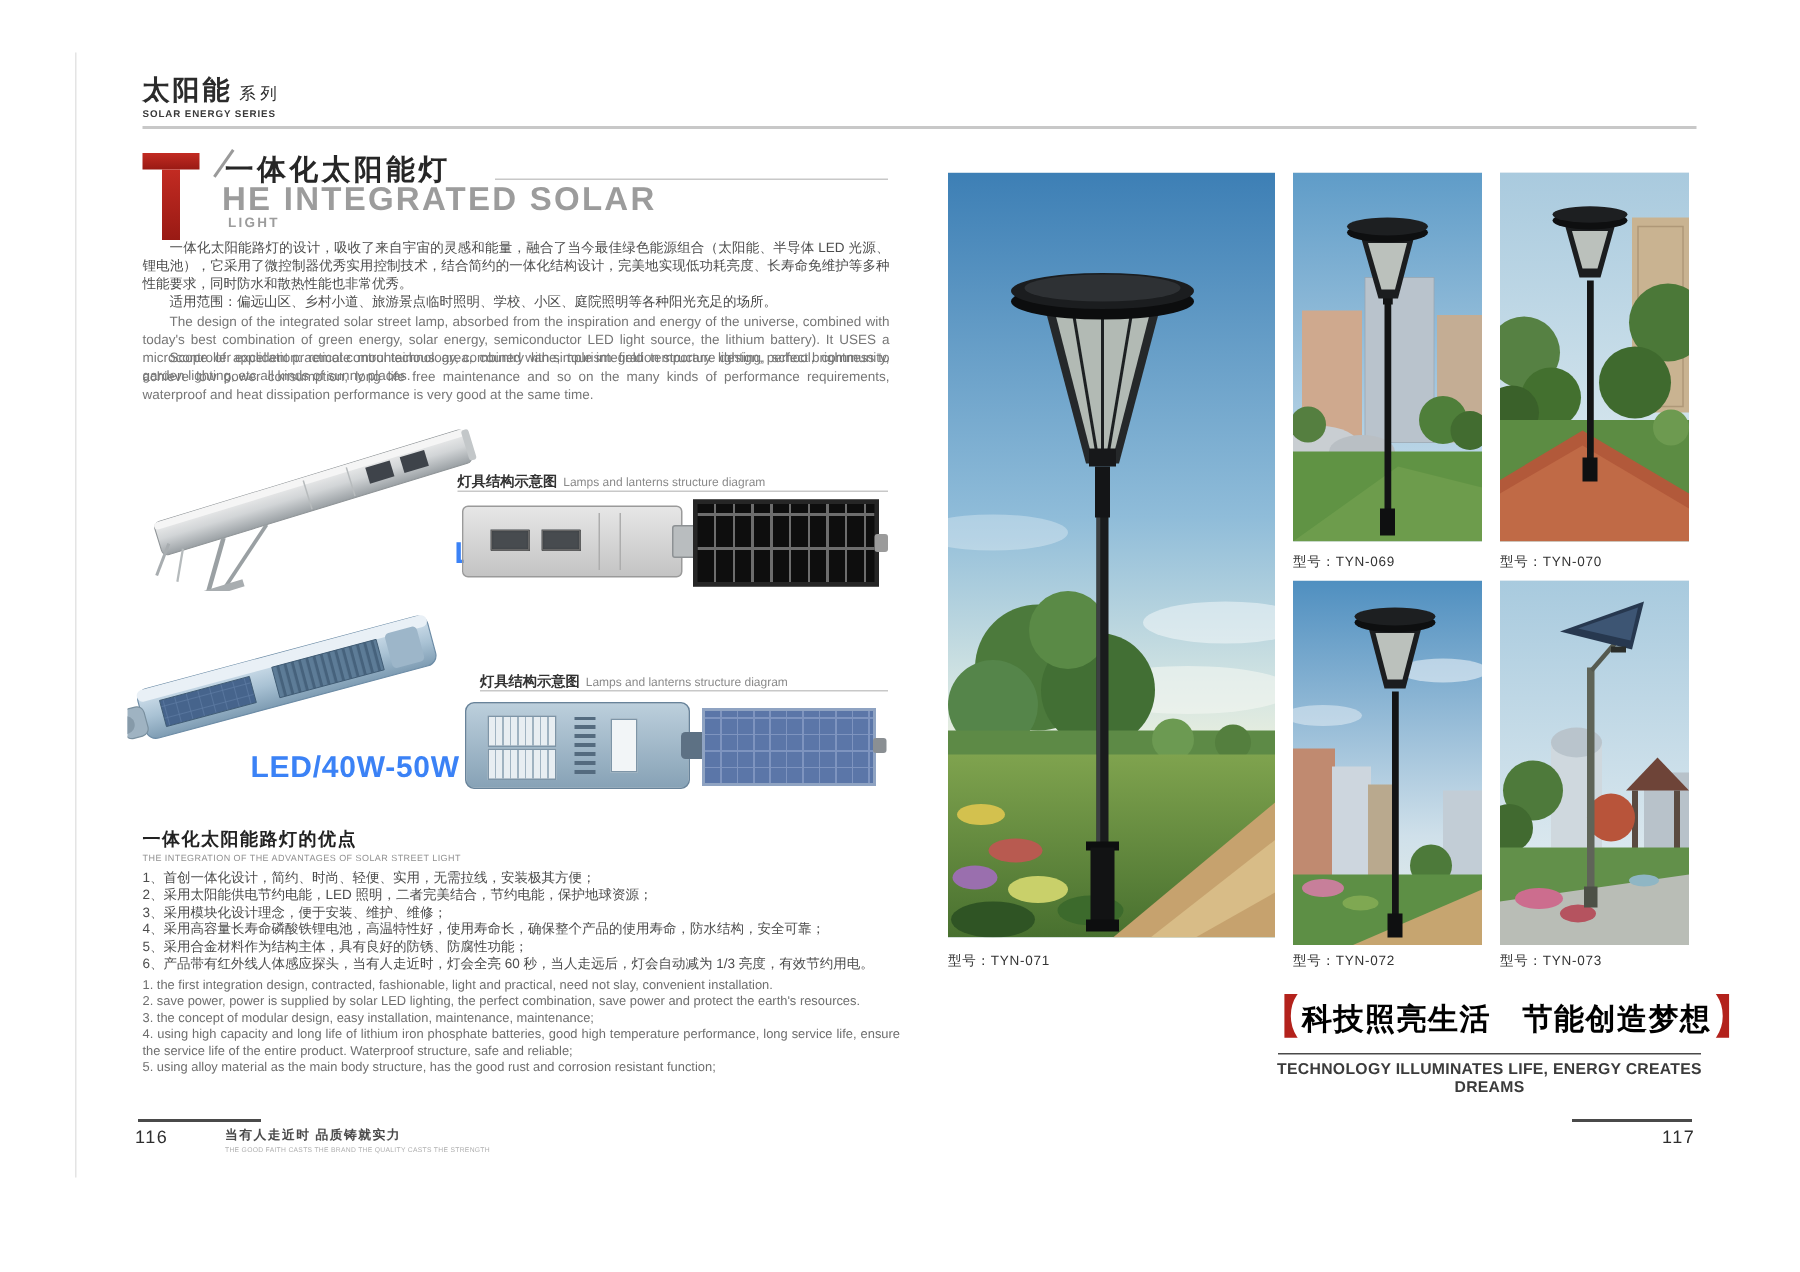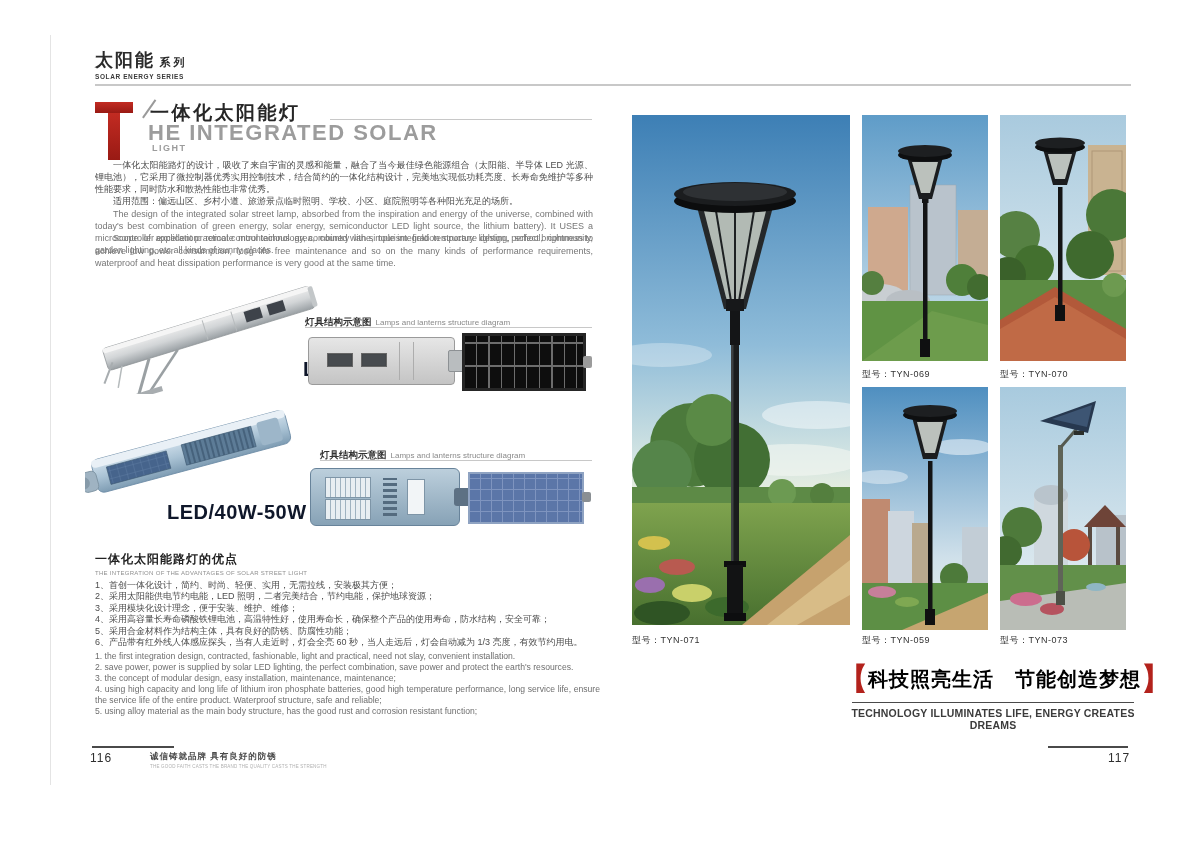--- a/index.html
+++ b/index.html
@@ -5,36 +5,36 @@
   html,body{margin:0;padding:0;background:#ffffff;}
   body{width:1200px;height:848px;position:relative;overflow:hidden;
        font-family:"Liberation Sans","DejaVu Sans",sans-serif;color:#333;}
   .abs{position:absolute;}
   .hairline-v{width:1px;background:#e4e4e4;}
   .rule{background:#c8c8c8;}
   .rule-dark{background:#4a4a4a;}
 
   
   .hdr-cn-main{font-size:18px;font-weight:bold;color:#2b2b2b;letter-spacing:2px;}
-  .hdr-cn-sub{font-size:11px;font-weight:bold;color:#2b2b2b;letter-spacing:3px;}
+  .hdr-cn-sub{font-size:11px;font-weight:normal;color:#2b2b2b;letter-spacing:3px;}
   .hdr-en{font-size:6.5px;font-weight:bold;color:#3a3a3a;letter-spacing:0.6px;margin-top:1px;}
 
   
   .dropcap-bar{background:linear-gradient(180deg,#c22b22,#991a14);}
   .title-cn{font-size:19px;font-weight:bold;color:#262626;letter-spacing:2.5px;}
   .title-en1{font-size:22px;font-weight:bold;color:#9c9c9c;letter-spacing:1.5px;}
   .title-en2{font-size:9px;font-weight:bold;color:#9c9c9c;letter-spacing:1.5px;}
   .slash{width:22px;height:1.5px;background:#9a9a9a;transform:rotate(-55deg);}
 
   
   .para{width:498px;text-align:justify;}
   .para-cn{font-size:9px;line-height:12px;color:#4c4c4c;text-indent:2em;}
   .para-en{font-size:9px;line-height:12.2px;color:#767676;text-indent:2em;}
 
-  .prod-label{font-size:20px;font-weight:bold;color:#0f172a;letter-spacing:0.5px;}
+  .prod-label{font-size:20px;font-weight:bold;color:#3b82f6;letter-spacing:0.5px;}
 
   .diag-cn{font-size:9.5px;font-weight:bold;color:#333;}
   .diag-en{font-size:8px;color:#8a8a8a;margin-left:4px;font-weight:normal;}
 
   .adv-h-cn{font-size:12px;font-weight:bold;color:#222;letter-spacing:1px;}
   .adv-h-en{font-size:6px;color:#909090;margin-top:2px;letter-spacing:0.3px;}
   .adv-cn{font-size:9px;line-height:11.4px;color:#4c4c4c;width:500px;}
   .adv-en{font-size:8.6px;line-height:11px;color:#6e6e6e;width:505px;text-align:justify;}
 
   .pageno{font-size:12px;font-weight:normal;color:#2e2e2e;letter-spacing:1px;}
@@ -213,21 +213,21 @@
   <div class="adv-en">1. the first integration design, contracted, fashionable, light and practical, need not slay, convenient installation.</div>
   <div class="adv-en">2. save power, power is supplied by solar LED lighting, the perfect combination, save power and protect the earth's resources.</div>
   <div class="adv-en">3. the concept of modular design, easy installation, maintenance, maintenance;</div>
   <div class="adv-en">4. using high capacity and long life of lithium iron phosphate batteries, good high temperature performance, long service life, ensure the service life of the entire product. Waterproof structure, safe and reliable;</div>
   <div class="adv-en">5. using alloy material as the main body structure, has the good rust and corrosion resistant function;</div>
 </div>
 
 <div class="abs rule-dark" style="left:92px;top:746px;width:82px;height:2px;"></div>
 <div class="abs pageno" style="left:90px;top:751px;">116</div>
 <div class="abs" style="left:150px;top:751px;">
-  <div class="foot-cn">诚信铸就品牌 具有良好的防锈</div>
+  <div class="foot-cn">当有人走近时 品质铸就实力</div>
   <div class="foot-en">THE GOOD FAITH CASTS THE BRAND THE QUALITY CASTS THE STRENGTH</div>
 </div>
 
 <div class="photo" style="left:632px;top:115px;width:218px;height:510px;">
   <svg width="218" height="510" viewBox="0 0 218 510">
     <defs>
       <linearGradient id="sky1" x1="0" y1="0" x2="0" y2="1">
         <stop offset="0" stop-color="#3d7fb5"></stop>
           <stop offset="0.45" stop-color="#8fbcd9"></stop>
         <stop offset="0.66" stop-color="#cfe2e2"></stop>
@@ -403,21 +403,21 @@
     <line x1="61" y1="60" x2="80" y2="38" stroke="#555a50" stroke-width="3"></line>
     <polygon points="40,34 96,14 88,46" fill="#27384f"></polygon>
     <polygon points="52,32 92,18 87,40" fill="#3d5573"></polygon>
     <rect x="74" y="44" width="10" height="4" fill="#2b2e2a"></rect>
   </svg>
 </div>
 
 <div class="abs model-label" style="left:632px;top:634px;">型号：TYN-071</div>
 <div class="abs model-label" style="left:862px;top:368px;">型号：TYN-069</div>
 <div class="abs model-label" style="left:1000px;top:368px;">型号：TYN-070</div>
-<div class="abs model-label" style="left:862px;top:634px;">型号：TYN-059</div>
+<div class="abs model-label" style="left:862px;top:634px;">型号：TYN-072</div>
 <div class="abs model-label" style="left:1000px;top:634px;text-align:center;">型号：TYN-073</div>
 
 <div class="abs slogan-row" style="left:838px;top:662px;width:298px;height:34px;">
   <span class="bracket">【</span>
   <span class="slogan-cn">科技照亮生活　节能创造梦想</span>
   <span class="bracket">】</span>
 </div>
 <div class="abs rule-dark" style="left:852px;top:702px;width:282px;height:1px;"></div>
 <div class="abs slogan-en" style="left:843px;top:707px;">TECHNOLOGY ILLUMINATES LIFE, ENERGY CREATES DREAMS</div>
 

